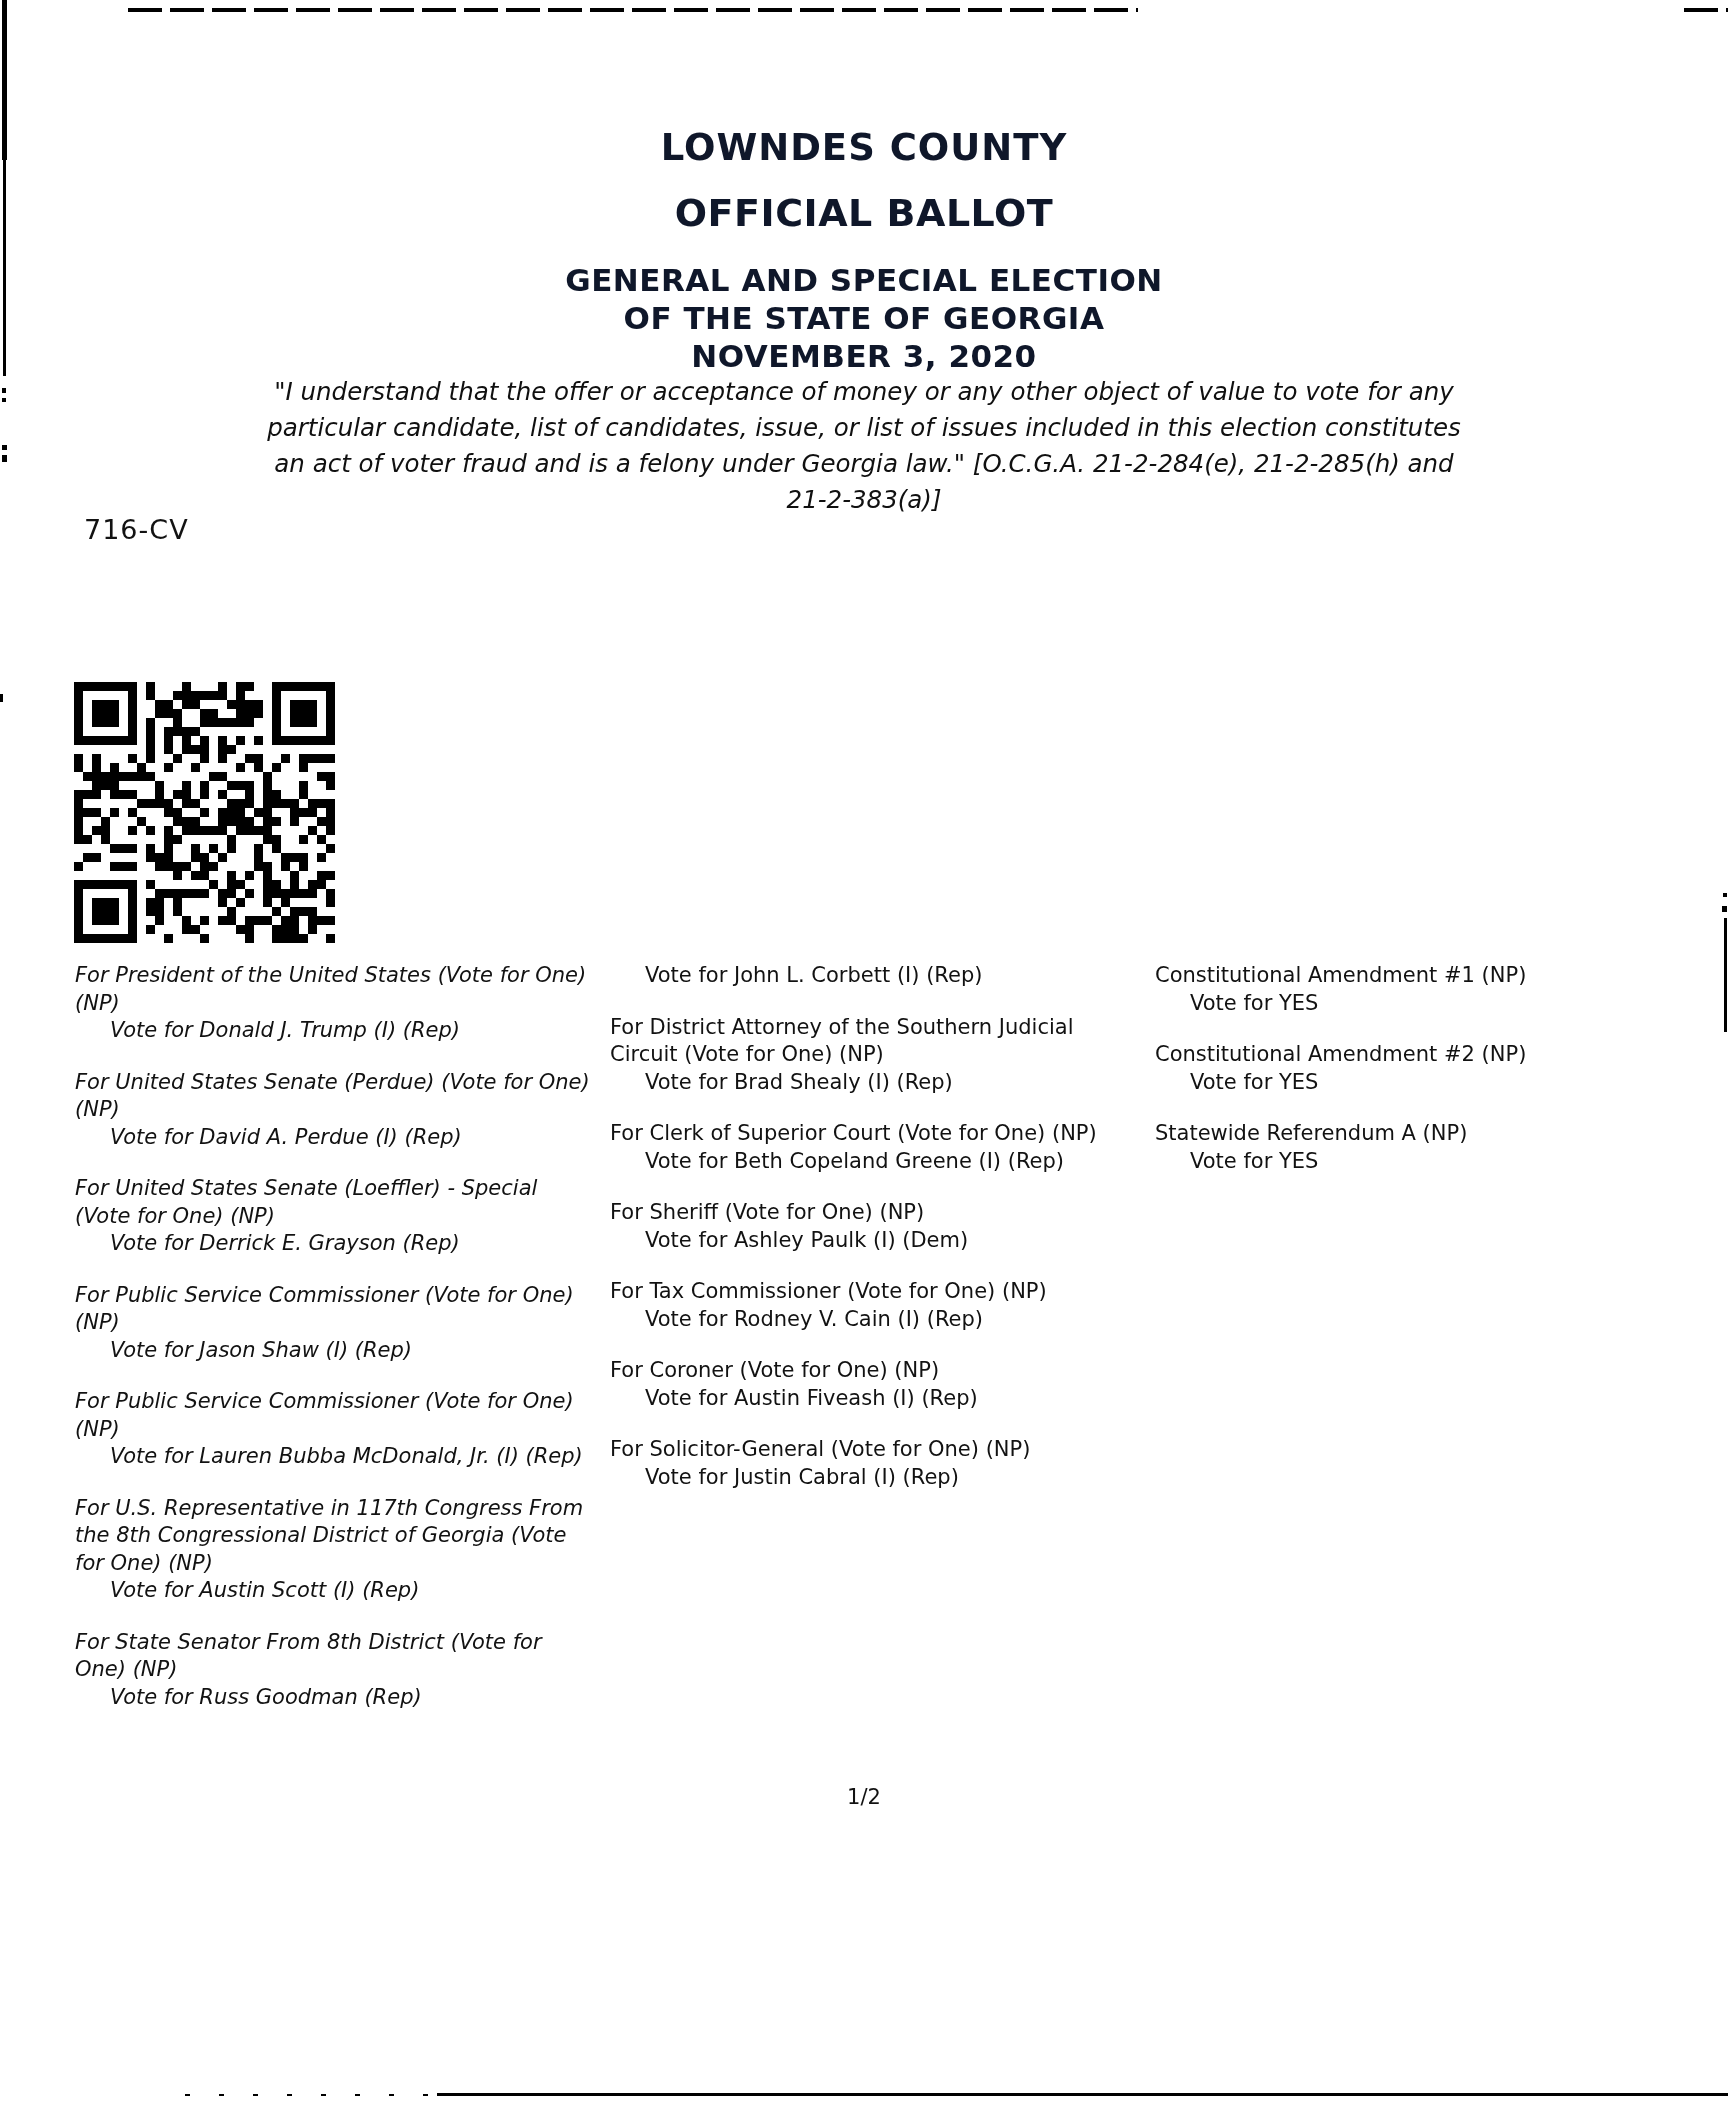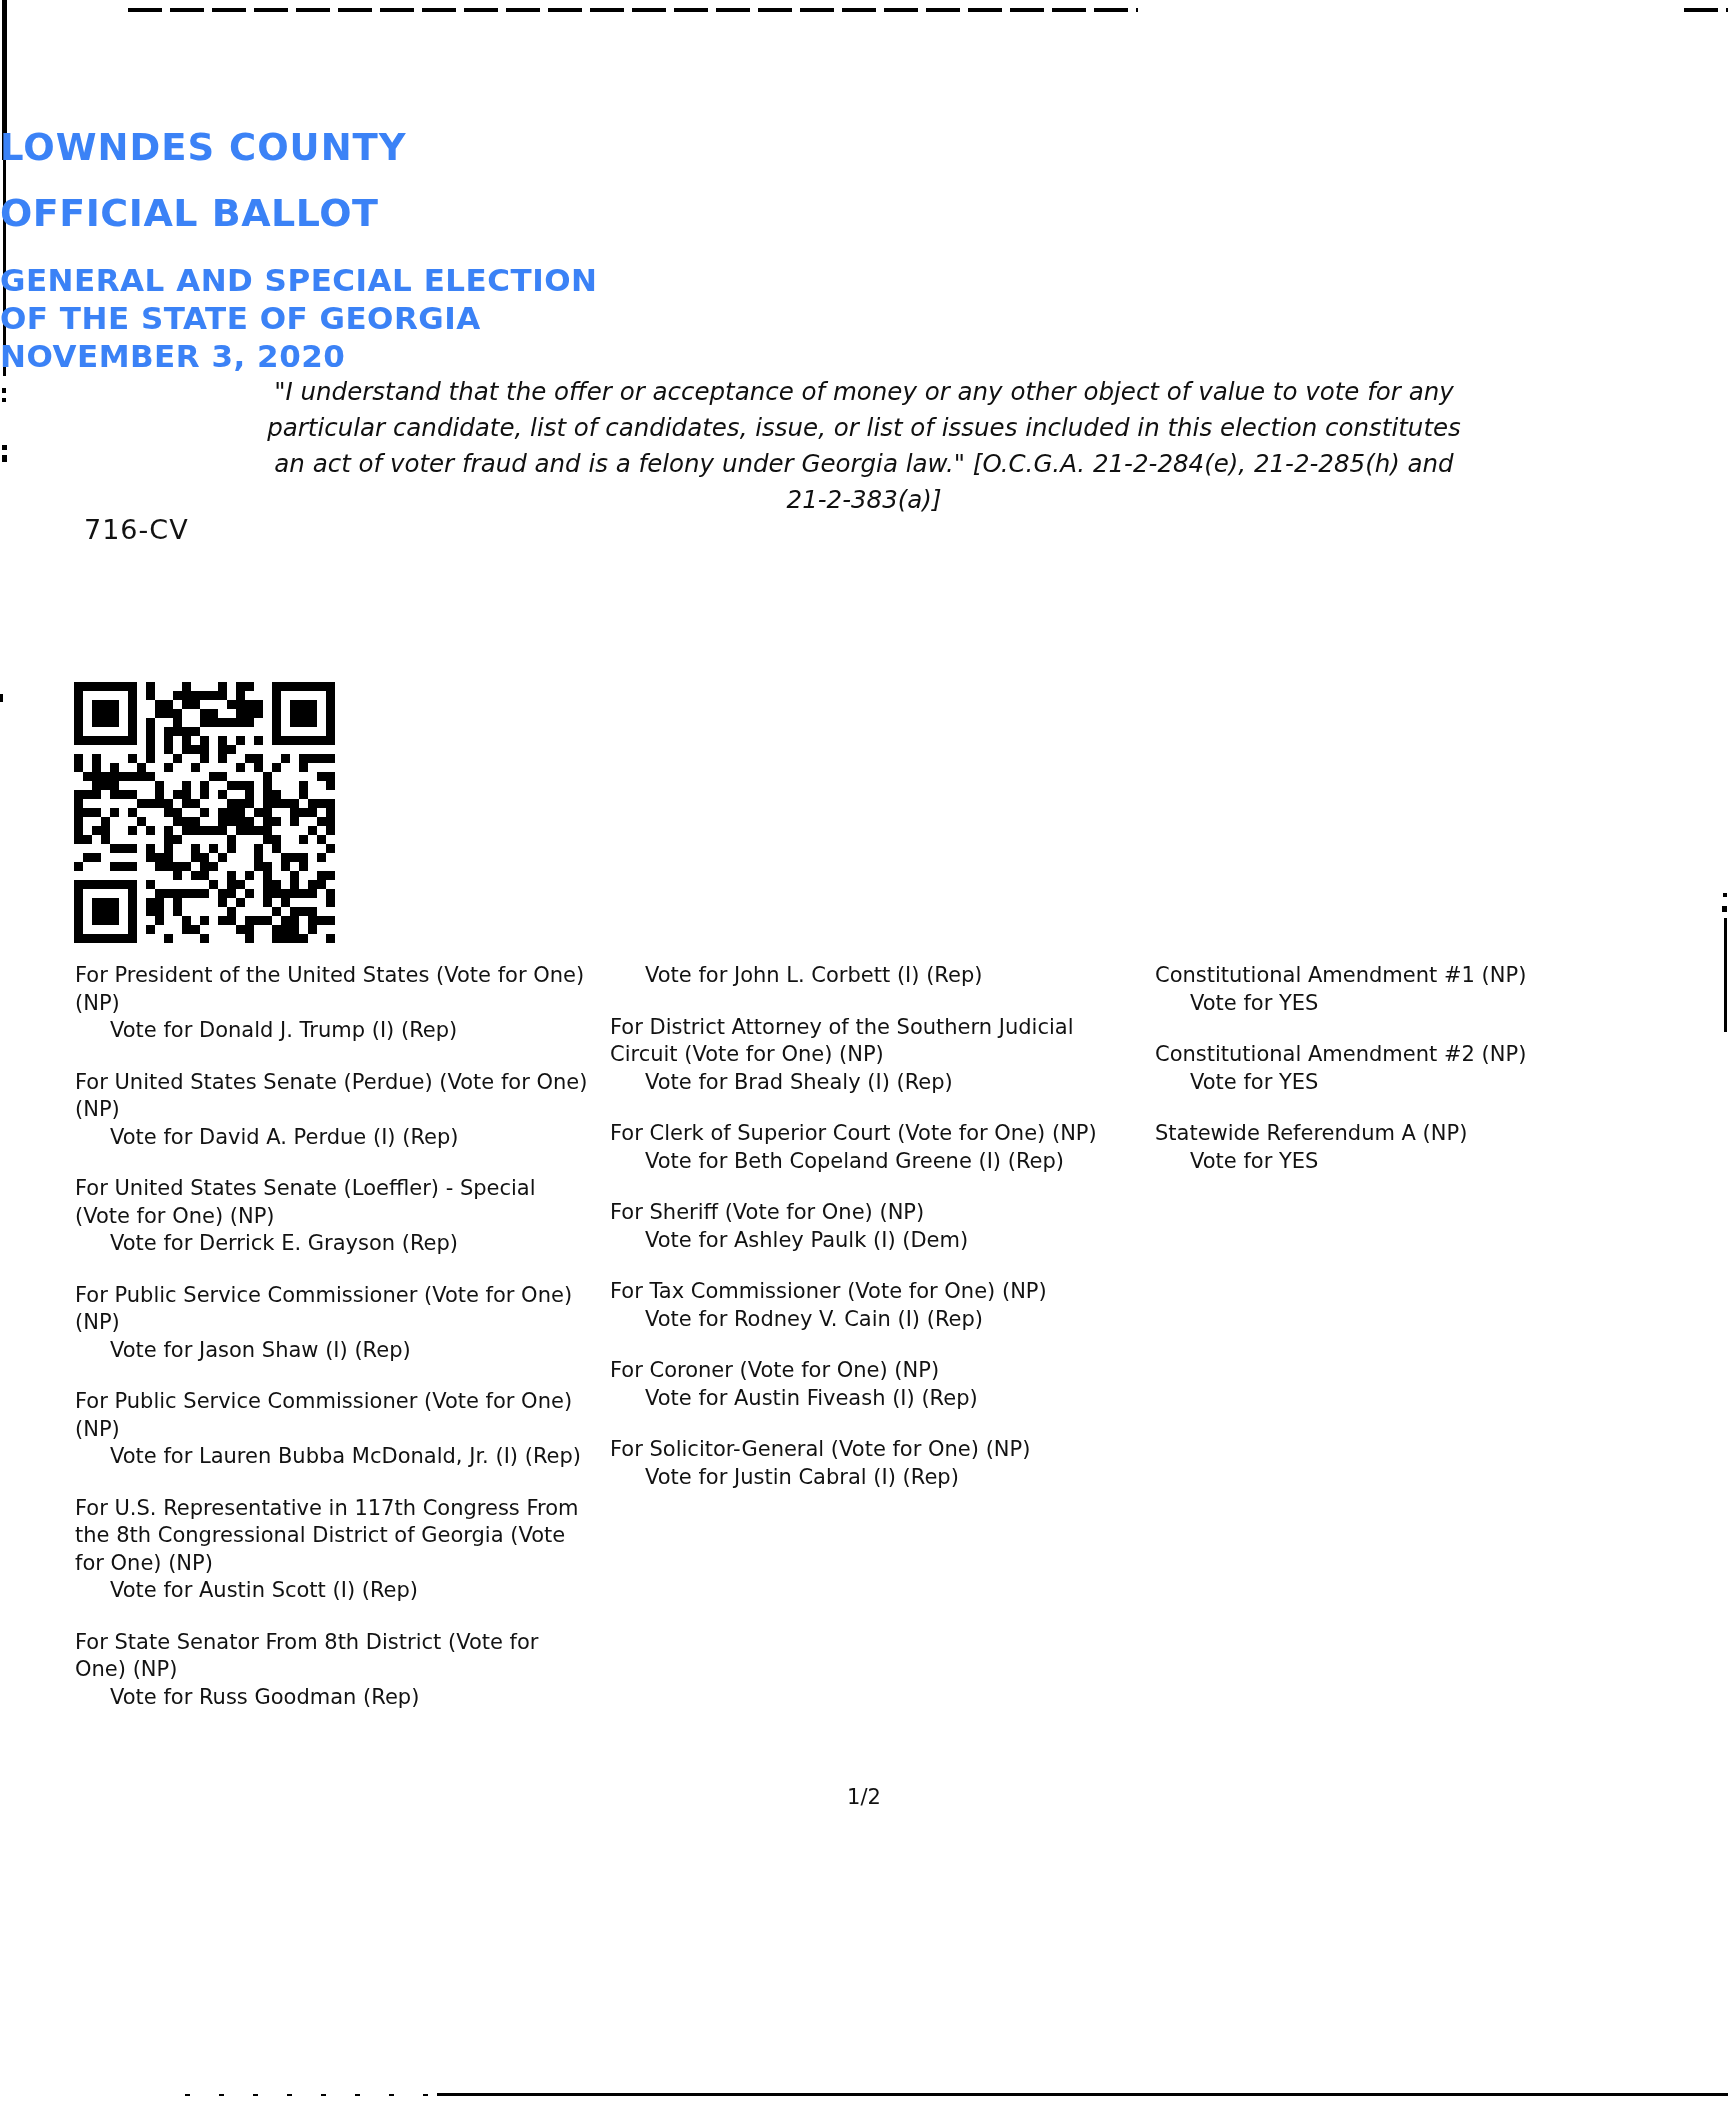--- a/index.html
+++ b/index.html
@@ -16,39 +16,39 @@
   .dashline {
     position:absolute; height:4px;
     background:repeating-linear-gradient(90deg,#000 0 34px, transparent 34px 42px);
   }
   .sparsedash {
     position:absolute; height:2px;
     background:repeating-linear-gradient(90deg,#000 0 5px, transparent 5px 34px);
   }
 
   
-  .header { position:absolute; top:126px; left:0; width:100%; text-align:left; font-weight:bold; color:#3b82f6; }
+  .header { position:absolute; top:126px; left:0; width:100%; text-align:center; font-weight:bold; color:#0f172a; }
   .h-county { font-size:37px; letter-spacing:1px; margin-bottom:22px; }
   .h-ballot { font-size:38px; letter-spacing:0.5px; margin-bottom:26px; }
   .h-election { font-size:31px; line-height:38px; letter-spacing:0.5px; }
 
   
   .disclaimer {
     position:absolute; top:374px; left:50%; transform:translateX(-50%);
     width:1195px; text-align:center;
     font-style:italic; font-size:24.5px; line-height:36px; color:#101010;
   }
 
   .ballot-code { position:absolute; top:514px; left:84px; font-size:27px; letter-spacing:1px; }
 
   .qr { position:absolute; top:682px; left:74px; width:261px; height:261px; }
 
   
   .col { position:absolute; top:962px; font-size:21px; line-height:27.5px; }
-  .col1 { left:75px;  width:520px; }
+  .col1 { left:75px;  width:520px;font-style:italic; }
   .col2 { left:610px; width:520px; }
   .col3 { left:1155px; width:548px; }
   .contest { margin-bottom:24px; }
   .contest-title { }
   .vote-line { padding-left:73px; text-indent:-38px; }
 
   .footer { position:absolute; top:1785px; left:0; width:100%; text-align:center; font-size:21px; }
 </style>
 </head>
 <body>

